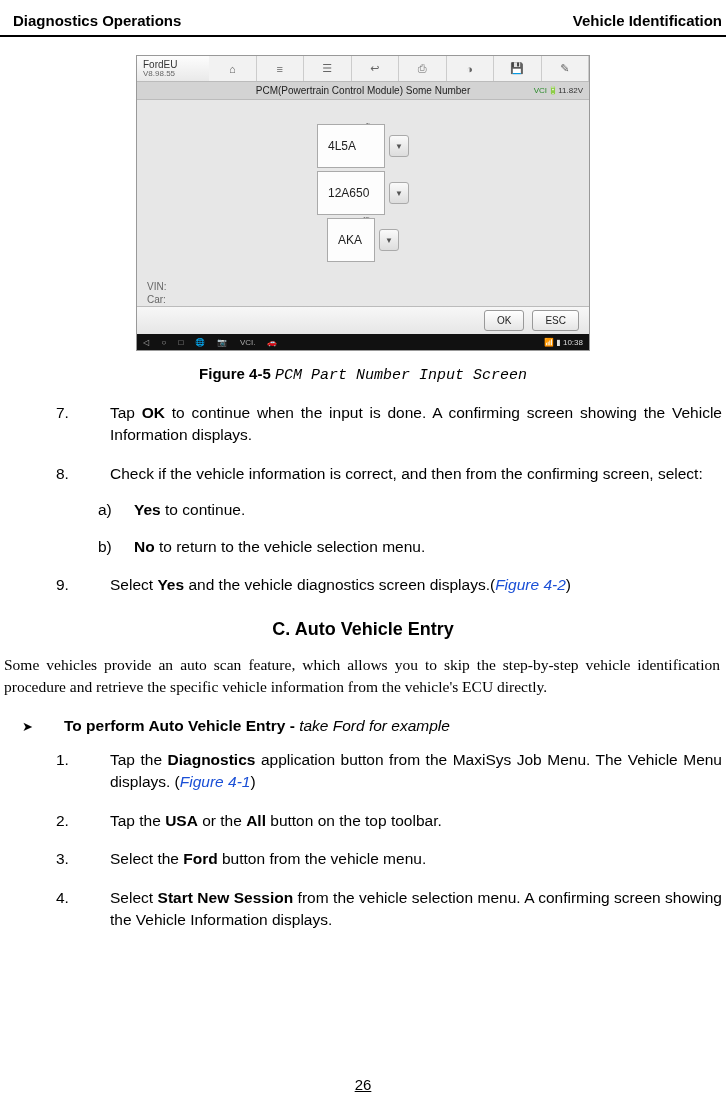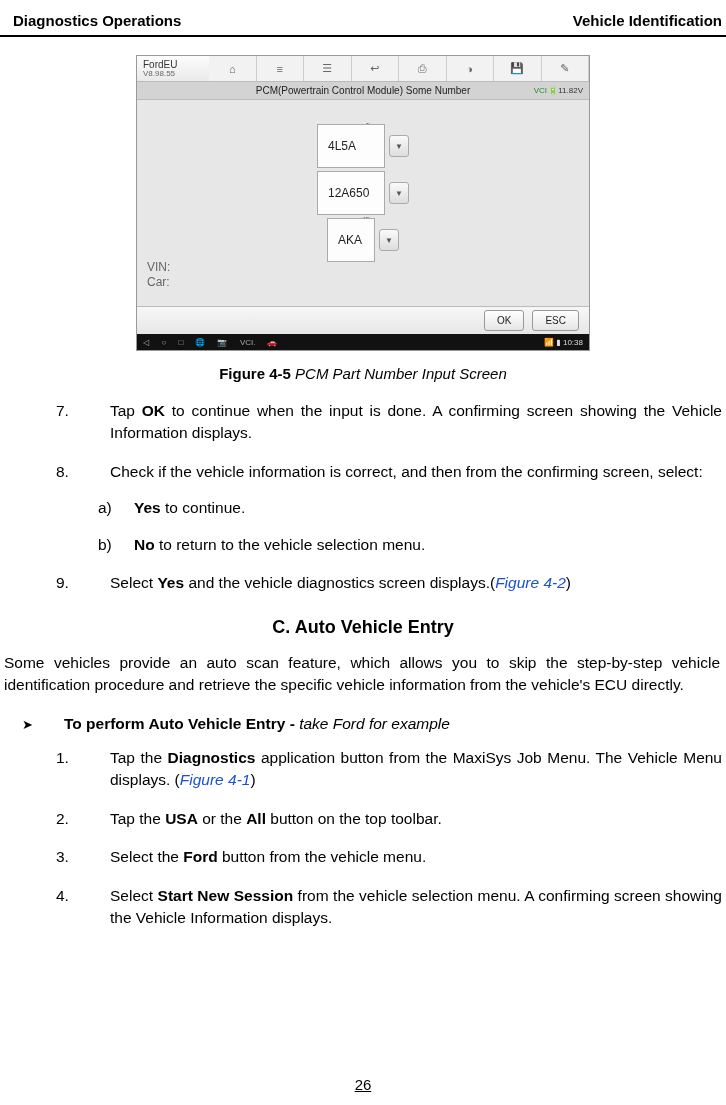--- a/index.html
+++ b/index.html
@@ -147,22 +147,22 @@
       margin-left: 4px;
       font-size: 8px;
       color: #555;
       display: flex;
       align-items: center;
       justify-content: center;
     }
     .ss-vin {
       position: absolute;
       left: 10px;
-      bottom: 19px;
-      font-size: 12px;
+      bottom: 4px;
+      font-size: 10px;
       color: #666;
       line-height: 1.3;
     }
     .ss-bottombar {
       position: absolute;
       left: 0; right: 0; bottom: 16px;
       height: 28px;
       background: linear-gradient(#f7f7f7,#e6e6e6);
       border-top: 1px solid #bbb;
       display: flex;
@@ -193,21 +193,21 @@
     }
     .ss-navbar .icons span { margin-right: 10px; color:#aaa; }
     .ss-navbar .clock { color:#ddd; }
 
     .caption {
       text-align: center;
       font-size: 15px;
       margin-bottom: 18px;
     }
     .caption b { font-weight: bold; margin-top: 10px; }
-    .caption i { font-style: italic; }
+    .caption i { font-style: italic; font-family: Liberation Mono, monospace; }
 
     .content {
       padding: 0 0 0 0;
     }
     ol.main-list {
       list-style: none;
       padding: 0 4px 0 110px;
       font-size: 15.5px;
       line-height: 1.45;
     }
@@ -240,20 +240,21 @@
       font-size: 18px;
       font-weight: bold;
       padding: 6px 4px 14px 4px;
       text-align: center;
     }
     .para {
       font-size: 15.5px;
       line-height: 1.45;
       text-align: justify;
       padding: 0 6px 18px 4px;
+      font-family: Liberation Serif, serif;
     }
     .proc-heading {
       font-size: 15.5px;
       padding: 0 4px 14px 64px;
       position: relative;
     }
     .proc-heading .arrow {
       position: absolute;
       left: 22px;
       top: 2px;

